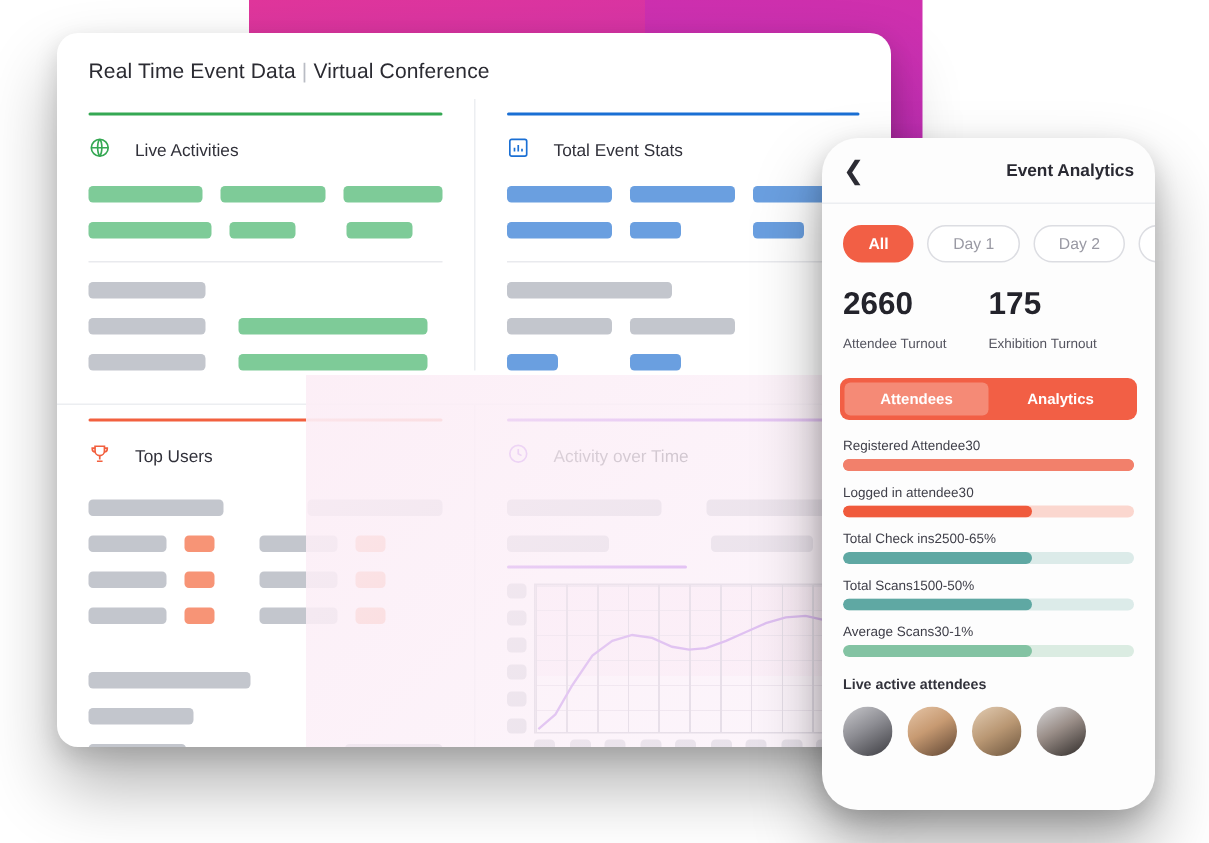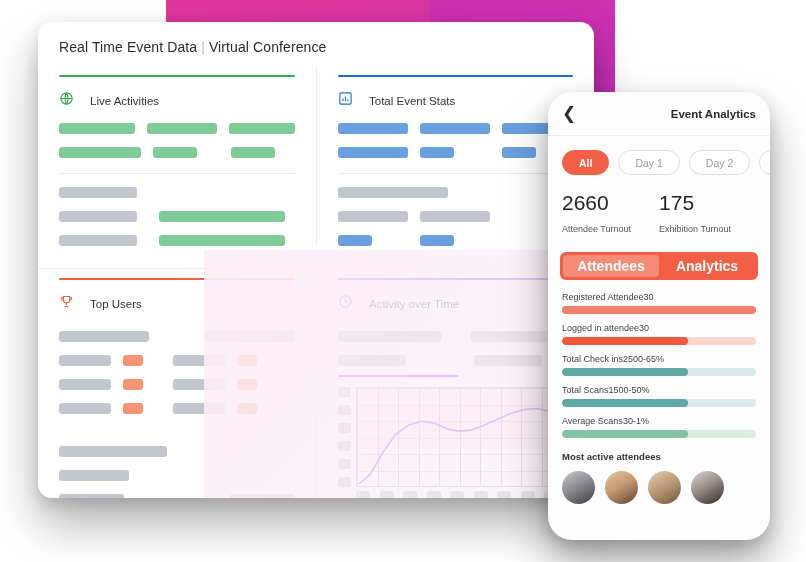--- a/index.html
+++ b/index.html
@@ -89,24 +89,24 @@
     overflow:hidden;
   }
   .ph-head { height:44px; display:flex; align-items:center; padding:0 14px; border-bottom:1px solid #eceef1; }
   .ph-back { font-size:17px; color:#2c2c34; line-height:1; }
   .ph-title { flex:1; text-align:right; font-size:11.5px; font-weight:bold; color:#2a2a33; margin-left:-12px; }
   .chips { display:flex; gap:9px; padding:14px 0 0 14px; }
   .chip { height:25px; padding:0 16px; border-radius:14px; font-size:10.5px; color:#9a9aa4;
           border:1px solid #dcdde2; display:flex; align-items:center; justify-content:center; background:#fff; white-space:nowrap; }
   .chip.on { background:#f25f45; color:#fff; border-color:#f25f45; font-weight:bold; }
   .kpis { display:flex; padding:16px 0 0 14px; gap:28px; }
-  .kpi-v { font-size:21px; font-weight:normal; color:#23232b; }
+  .kpi-v { font-size:21px; font-weight:bold; color:#23232b; }
   .kpi-l { font-size:9px; color:#54545f; margin-top:9px; }
   .seg { margin:18px 12px 0 12px; height:28px; background:#f25f45; border-radius:6px; display:flex; padding:3px; }
-  .seg div { flex:1; display:flex; align-items:center; justify-content:center; font-size:14px; color:#fff; font-weight:bold; border-radius:4px;text-align:center; }
+  .seg div { flex:1; display:flex; align-items:center; justify-content:center; font-size:10px; color:#fff; font-weight:bold; border-radius:4px;text-align:center; }
   .seg .on { background:#f58a76; }
   .stats { padding:12px 14px 0 14px; }
   .st-row { margin-bottom:9px; }
   .st-top { display:flex; font-size:9px; color:#3f3f49; margin-bottom:4px; }
   .track { height:8px; border-radius:5px; overflow:hidden; }
   .fill { height:100%; border-radius:5px; }
   .mact { font-size:9.5px; font-weight:bold; color:#33333c; padding:4px 0 0 14px; }
   .avs { display:flex; gap:10px; padding:9px 0 0 14px; }
   .av { width:33px; height:33px; border-radius:50%; overflow:hidden; position:relative; }
   .av i { position:absolute; inset:0; display:block; }
@@ -376,21 +376,21 @@
         <div class="st-top">
           <span>Average Scans</span>
           <span>30-1%</span>
         </div>
         <div class="track" style="background:#dbece2">
           <div class="fill" style="width:65%;background:#83c3a3"></div>
         </div>
       </div>
     </div>
 
-    <div class="mact">Most active attendees</div>
+    <div class="mact">Live active attendees</div>
     <div class="avs">
       <div class="av">
         <i style="background:linear-gradient(150deg,#c9c9cd 0%,#8d8d93 45%,#3b3b40 100%)"></i>
       </div>
       <div class="av">
         <i style="background:linear-gradient(150deg,#e6c6a8 0%,#c79a72 45%,#5d4432 100%)"></i>
       </div>
       <div class="av">
         <i style="background:linear-gradient(150deg,#e3cdb4 0%,#b99773 50%,#6b543d 100%)"></i>
       </div>

